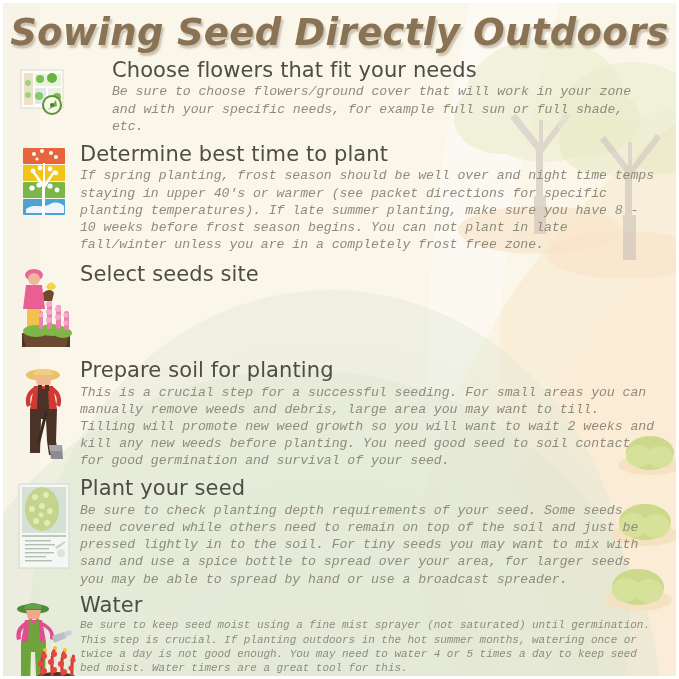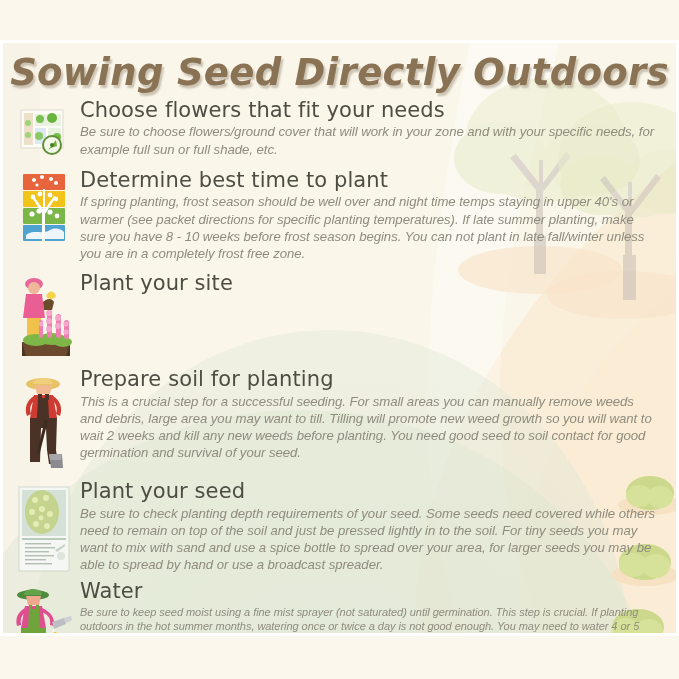--- a/index.html
+++ b/index.html
@@ -2,24 +2,23 @@
 <html><head>
 <meta charset="utf-8">
 <style>
   html,body{margin:0;padding:0;}
   body{
     width:679px;height:679px;overflow:hidden;
     font-family:"Liberation Sans", sans-serif;
     background:#fbf7ec;
   }
   .poster{
-    position:relative;width:679px;height:596px;overflow:hidden;
+    position:relative;width:679px;height:679px;overflow:hidden;
     background:
       linear-gradient(180deg,#fdfaf2 0%,#faf6ea 28%,#f8f4e8 60%,#f6f2e6 100%);
-    margin-top: 40px;
   }
   
   .bg{position:absolute;inset:0;overflow:hidden;pointer-events:none;}
   .bg svg{position:absolute;inset:0;}
   
   .frame{
     position:absolute;inset:0;border:3px solid #ffffff;
     box-sizing:border-box;z-index:40;pointer-events:none;
   }
   
@@ -40,26 +39,26 @@
     width:72px;min-width:72px;display:flex;justify-content:center;
     padding-top:4px;
   }
   .text-cell{flex:1;padding-right:8px;}
   .step-head{
     font-family:"DejaVu Sans","Liberation Sans",sans-serif;
     font-size:21px;font-weight:400;color:#4e4d44;
     line-height:1.12;margin:0 0 1px 0;letter-spacing:.1px;
   }
   .step-body{
-    font-family:Liberation Sans, sans-serif;
+    font-family:Liberation Mono, monospace;
     font-style:italic;font-size:13.2px;line-height:1.30;
     color:#8f8c7e;margin:0;letter-spacing:-.05px;
   }
   
-  .s1{margin-top:2px;}
+  .s1{margin-top:2px;gap:32px;}
   .s1 .icon-cell{padding-top:6px;}
   .s2{margin-top:8px;}
   .s3{margin-top:10px;}
   .s4{margin-top:8px;}
   .s5{margin-top:8px;justify-content:flex-end;}
   .s6{margin-top:6px;}
   .s6 .step-body{font-size:11px;}
 </style>
 </head>
 <body>
@@ -230,21 +229,21 @@
             <circle cx="35" cy="53" r="3"></circle>
               <circle cx="44" cy="42" r="3"></circle>
             <circle cx="44" cy="50" r="3"></circle>
               <circle cx="52" cy="48" r="2.6"></circle>
             <circle cx="52" cy="56" r="2.6"></circle>
               <circle cx="27" cy="48" r="2.4"></circle>
           </g>
         </svg>
       </div>
       <div class="text-cell">
-        <h2 class="step-head">Plant your site</h2>
+        <h2 class="step-head">Select seeds site</h2>
       </div>
     </div>
 
     <div class="step s4">
       <div class="icon-cell">
         <svg width="56" height="100" viewBox="0 0 56 100">
           <ellipse cx="27" cy="12" rx="17" ry="6" fill="#e8c264"></ellipse>
           <path d="M17,12 C17,4 37,4 37,12 Z" fill="#f0cf7c"></path>
           <path d="M19,13 L36,13 L34,22 L21,22 Z" fill="#f1b98f"></path>
           <path d="M18,23 L37,23 L41,46 L14,46 Z" fill="#cf3b33"></path>

